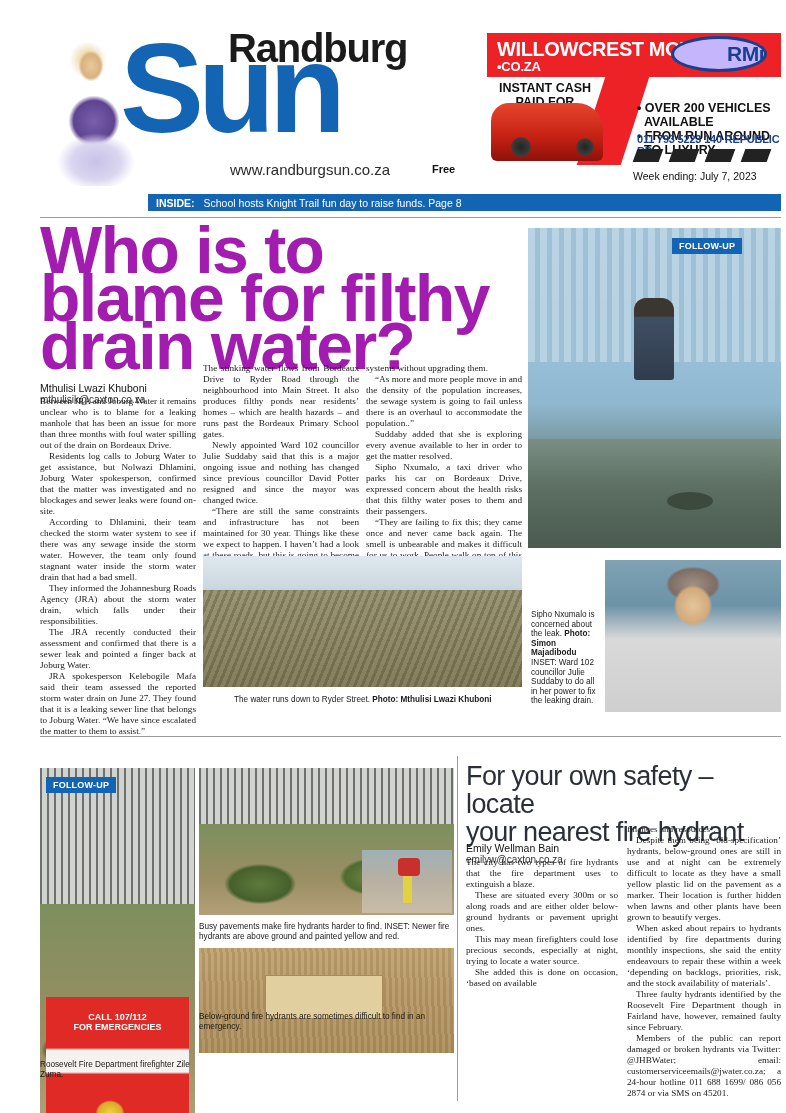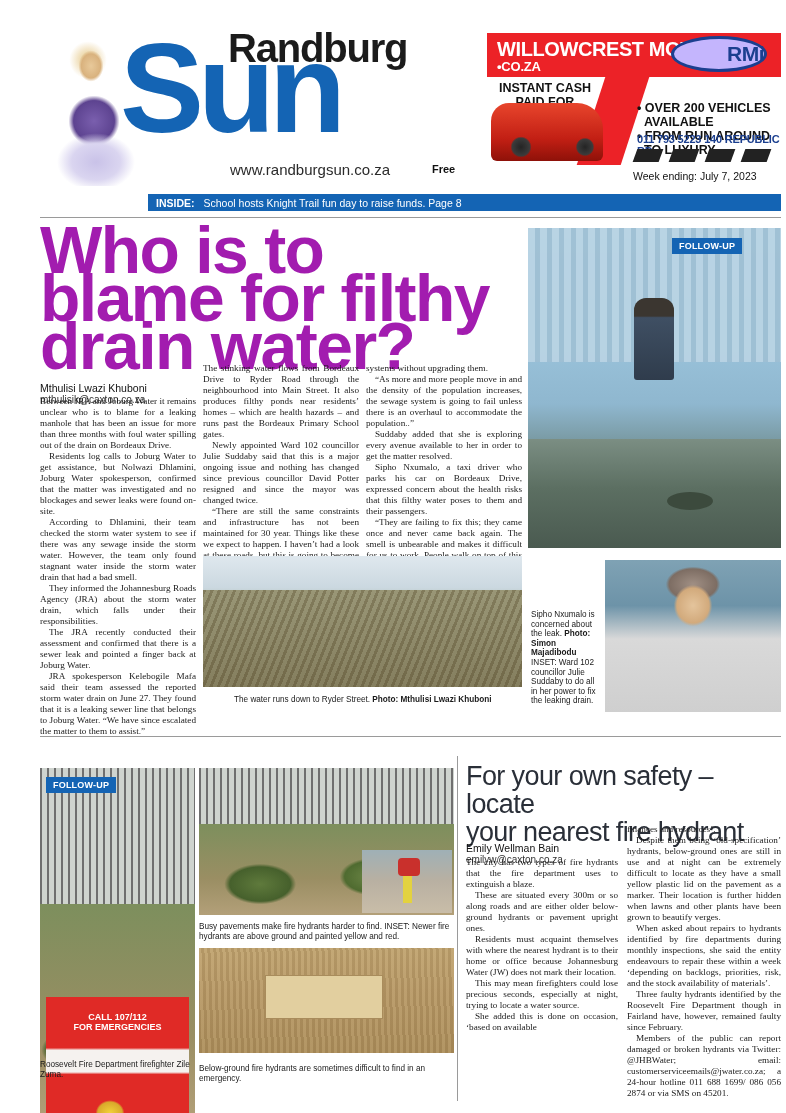--- a/index.html
+++ b/index.html
@@ -294,21 +294,20 @@
   </div>
 
   <div class="byline" style="left:466px;top:824px;width:150px;margin-top:19px;">
     <div class="nm">Emily Wellman Bain</div>
     <div class="em">emilyw@caxton.co.za</div>
   </div>
 
   <div class="col" id="hyd-c1" style="left:466px;top:857px;width:152px;">
       <p class="noind">The city has two types of fire hydrants that the fire department uses to extinguish a blaze.</p>
       <p>These are situated every 300m or so along roads and are either older below-ground hydrants or pavement upright ones.</p>
-      <p>Residents must acquaint themselves with where the nearest hydrant is to their home or office because Johannesburg Water (JW) does not mark their location.</p>
       <p>This may mean firefighters could lose precious seconds, especially at night, trying to locate a water source.</p>
       <p>She added this is done on occasion, ‘based on available</p>
     </div>
   <div class="col" id="hyd-c2" style="left:627px;top:824px;width:154px;">
       <p class="noind">finances and resources’.</p>
       <p>Despite them being ‘old-specification’ hydrants, below-ground ones are still in use and at night can be extremely difficult to locate as they have a small yellow plastic lid on the pavement as a marker. Their location is further hidden when lawns and other plants have been grown to beautify verges.</p>
       <p>When asked about repairs to hydrants identified by fire departments during monthly inspections, she said the entity endeavours to repair these within a week ‘depending on backlogs, priorities, risk, and the stock availability of materials’.</p>
       <p>Three faulty hydrants identified by the Roosevelt Fire Department though in Fairland have, however, remained faulty since February.</p>
       <p>Members of the public can report damaged or broken hydrants via Twitter: @JHBWater; email: customerserviceemails@jwater.co.za; a 24-hour hotline 011 688 1699/ 086 056 2874 or via SMS on 45201.</p>
     </div>
@@ -331,17 +330,17 @@
     <div class="riser"></div>
     <div class="head"></div>
   </div>
 
   <div class="cap" style="left:199px;top:922px;width:255px;">Busy pavements make fire hydrants harder to find. INSET: Newer fire hydrants are above ground and painted yellow and red.</div>
 
   <div class="photo ph-ground" style="left:199px;top:948px;width:255px;height:105px;">
     <div class="lid"></div>
   </div>
 
-  <div class="cap" style="left:199px;top:1064px;width:255px;">Below-ground fire hydrants are sometimes difficult to find in an emergency.</div>
+  <div class="cap" style="left:199px;top:1012px;width:255px;">Below-ground fire hydrants are sometimes difficult to find in an emergency.</div>
 
   <div class="cap" style="left:40px;top:1060px;width:155px;">Roosevelt Fire Department firefighter Zile Zuma.</div>
 
 </div>
 
 </body></html>

